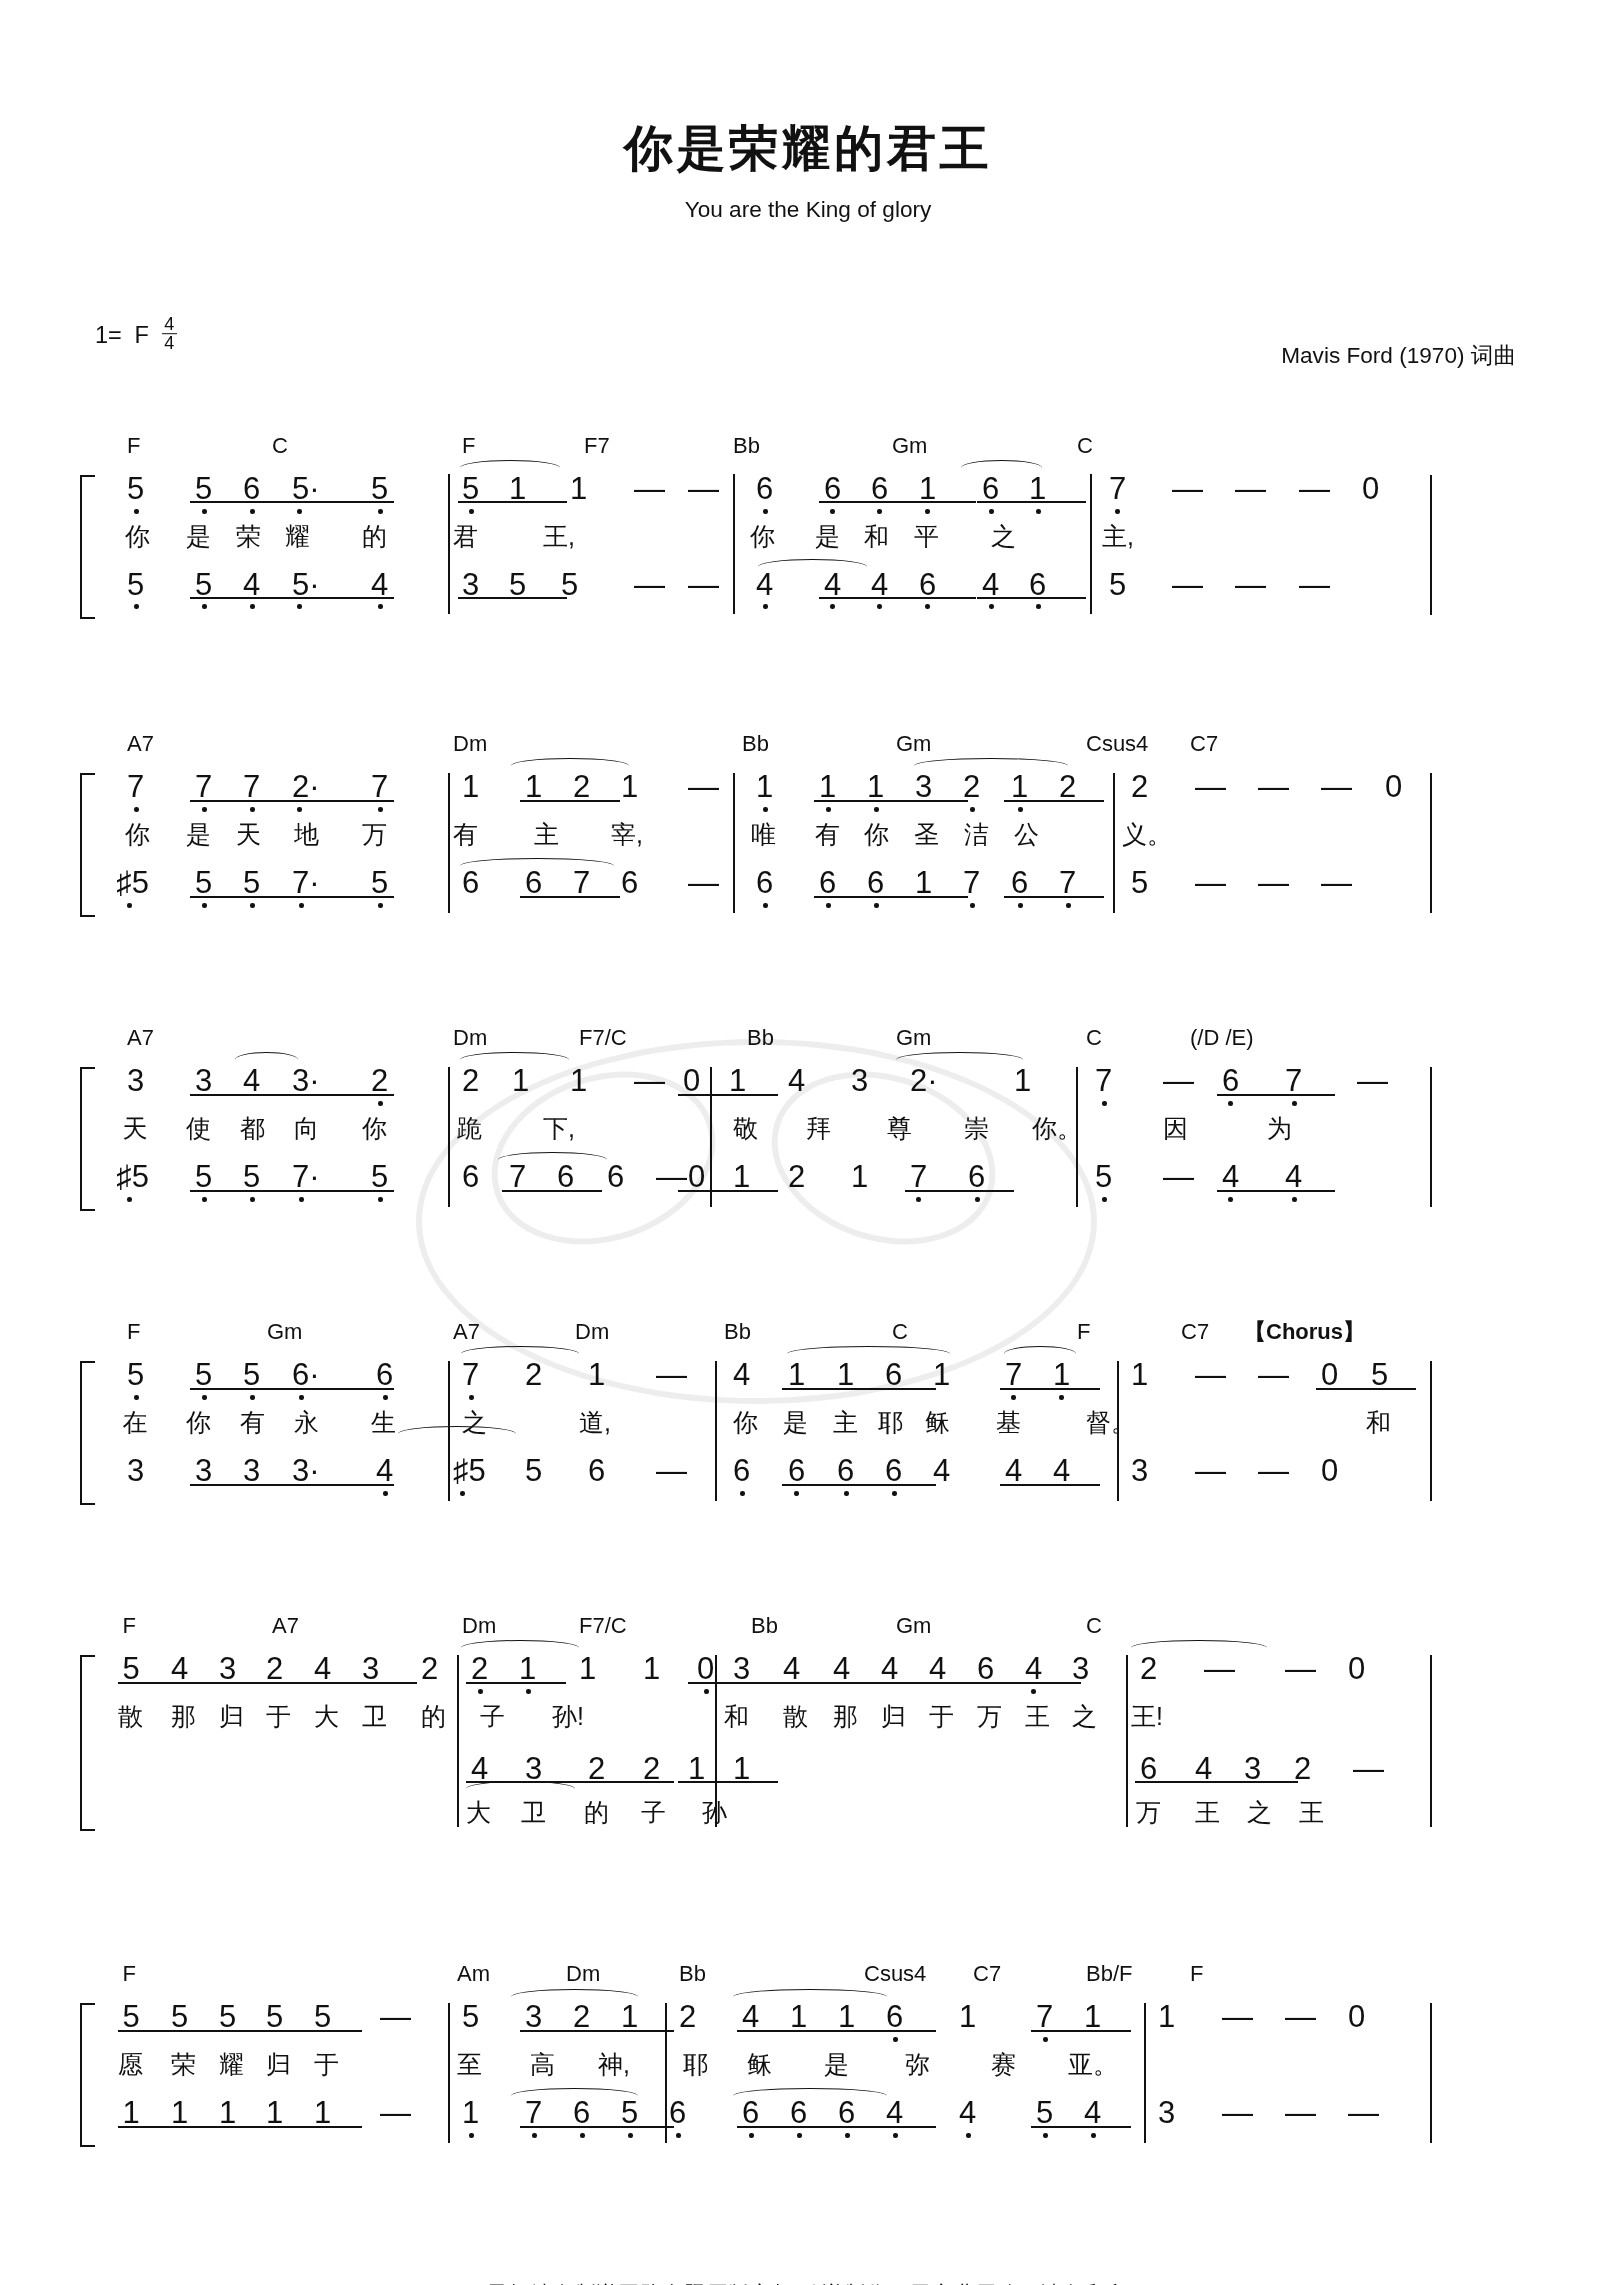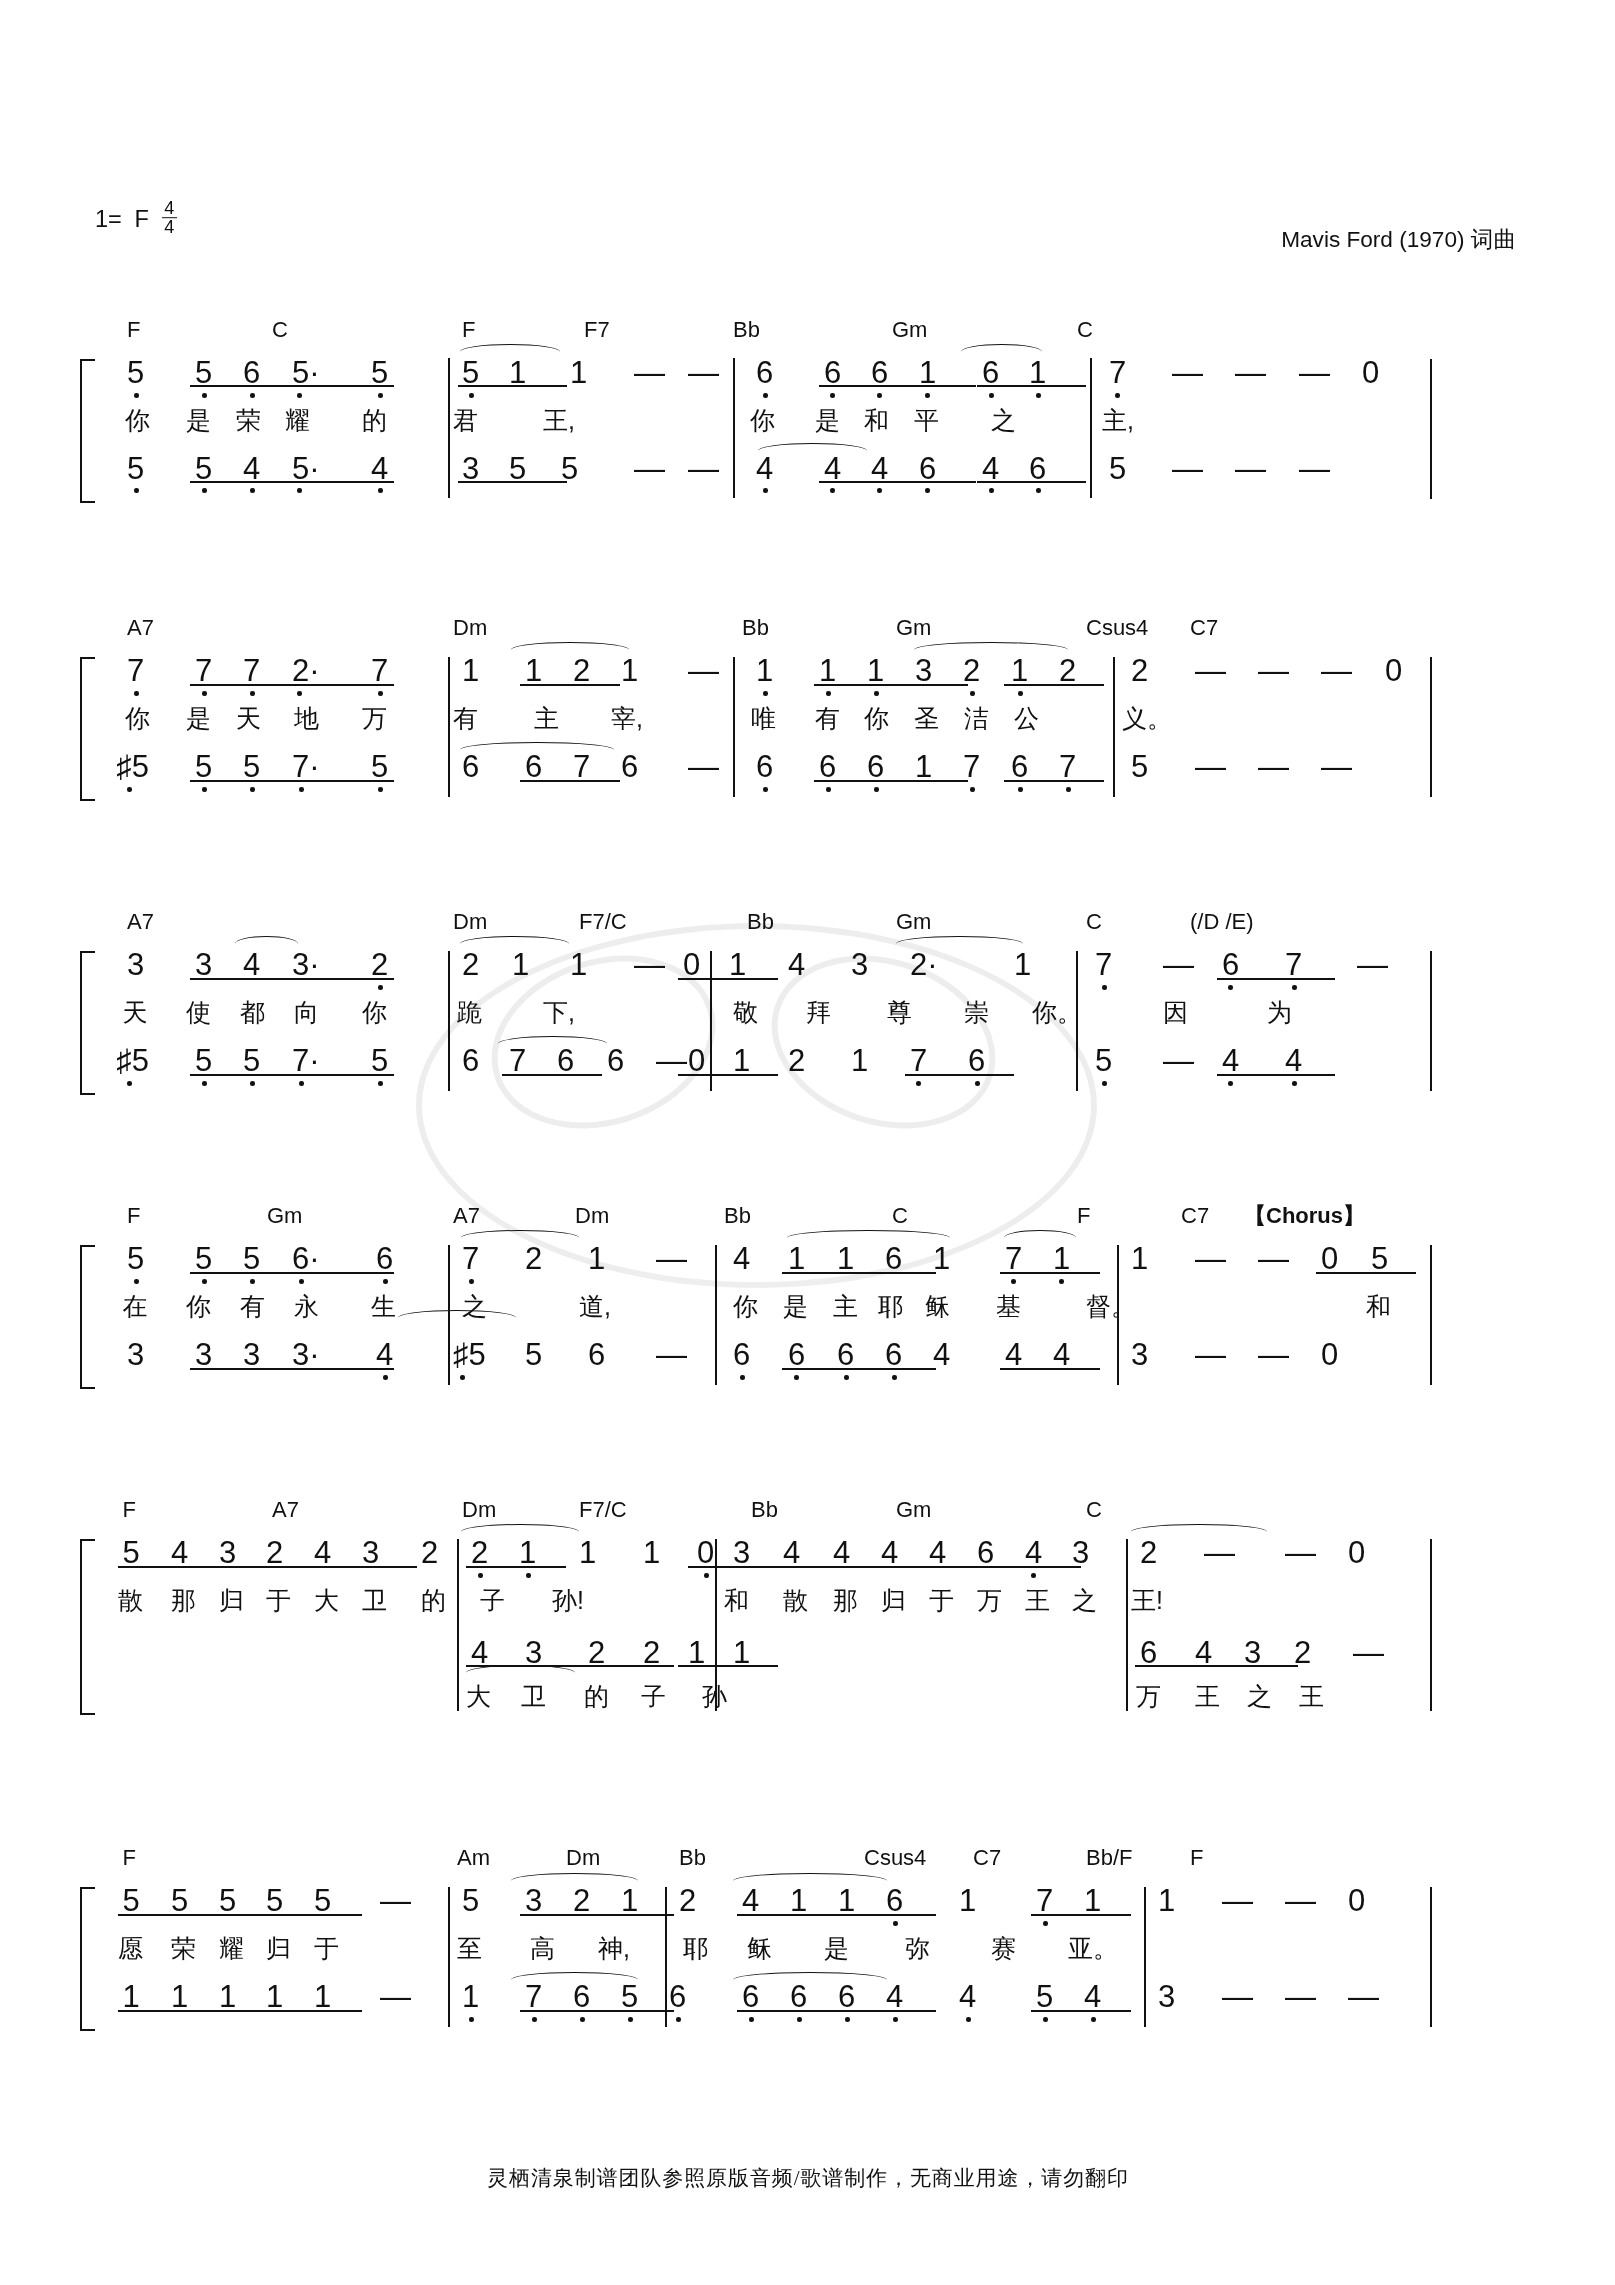--- a/index.html
+++ b/index.html
@@ -149,20 +149,22 @@
     font-size: 21px;
     font-family: "Liberation Serif", serif;
     letter-spacing: 0.9px;
   }
 </style>
 </head>
 <body>
 
 <div class="sheet">
 
+  <div class="title">你是荣耀的君王</div>
+  <div class="subtitle">You are the King of glory</div>
 
   <div class="keyline">
     <span>1=</span>
     <span>F</span>
     <span class="frac">
       <span class="num">4</span>
       <span class="den">4</span>
     </span>
   </div>
 

